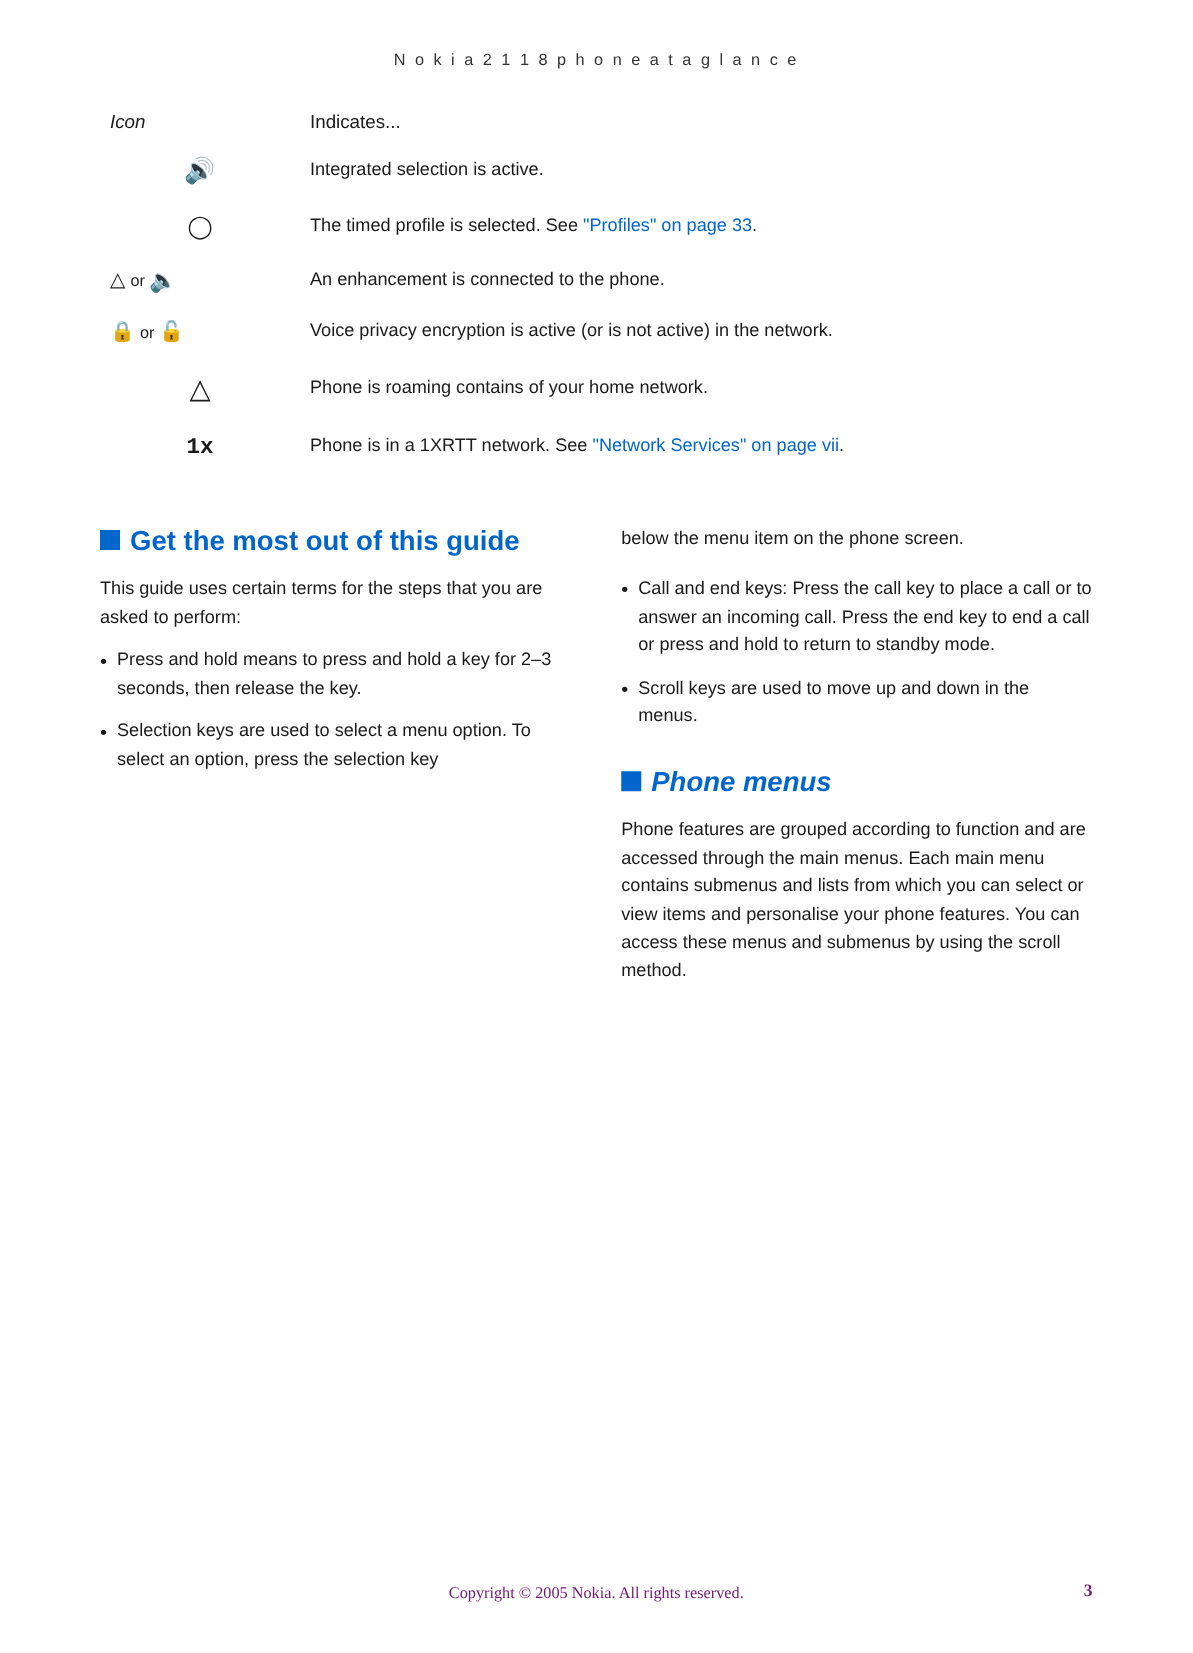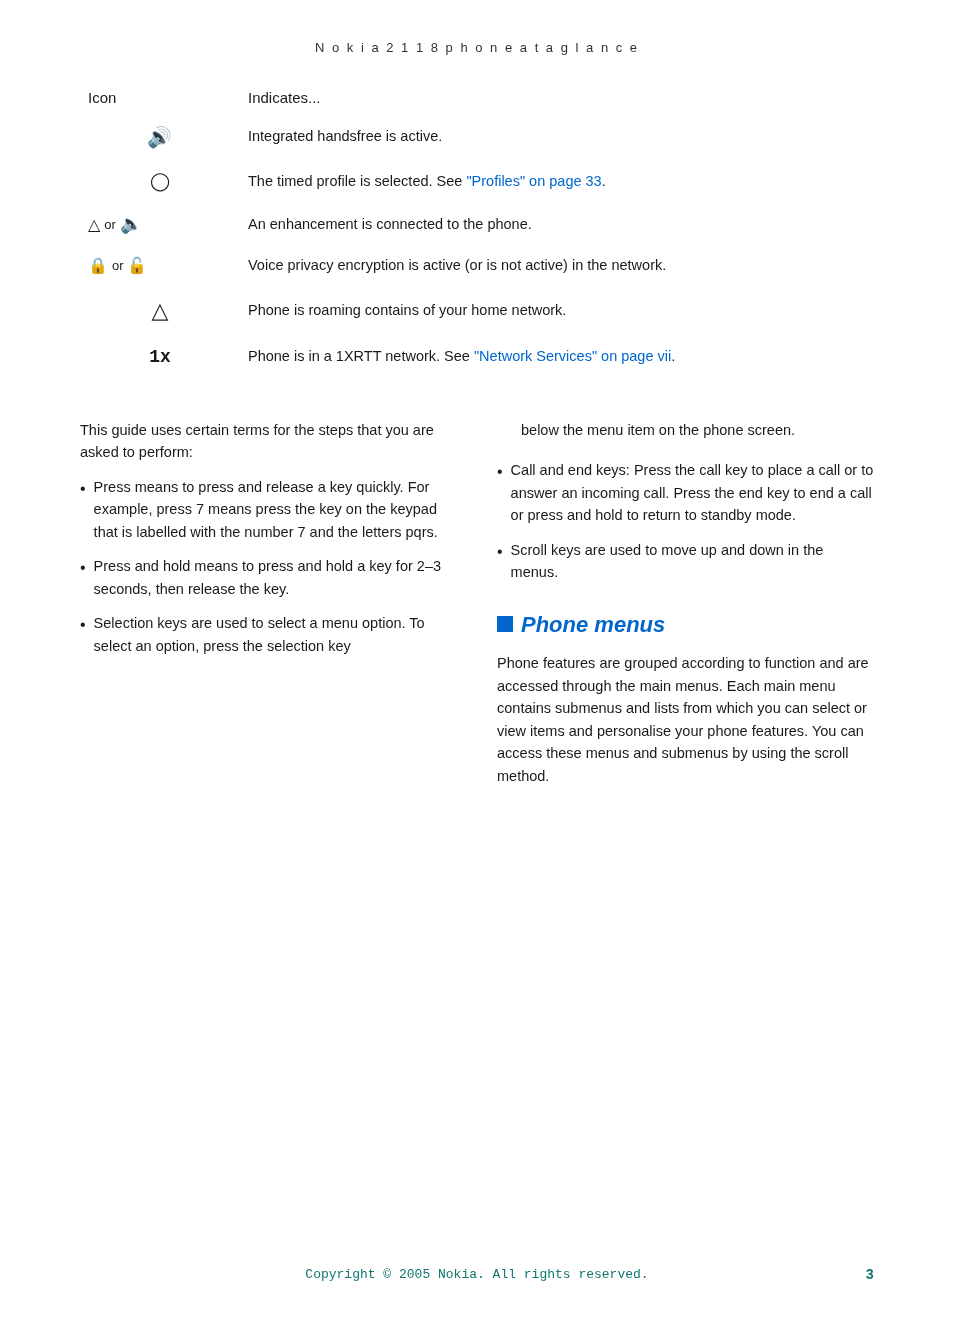--- a/index.html
+++ b/index.html
@@ -44,20 +44,21 @@
     .icon-table th {
       font-size: 15px;
       font-weight: normal;
       text-align: left;
       padding: 4px 8px 8px 8px;
       font-family: Arial, sans-serif;
     }
 
     .icon-table th:first-child {
       width: 160px;
+      font-style: italic;
     }
 
     .icon-table td {
       padding: 8px 8px;
       vertical-align: middle;
       font-family: Arial, sans-serif;
       font-size: 14.5px;
       line-height: 1.5;
     }
 
@@ -143,23 +144,23 @@
 
     
     .footer {
       position: absolute;
       bottom: 40px;
       left: 80px;
       right: 80px;
       display: flex;
       justify-content: center;
       align-items: center;
-      font-family: Liberation Mono, monospace;
+      font-family: Liberation Serif, serif;
       font-size: 13px;
-      color: #0f766e;
+      color: #701a75;
     }
 
     .footer-page {
       position: absolute;
       right: 0;
       font-weight: bold;
       font-size: 14px;
     }
 
     .icon-bell-speaker {
@@ -198,21 +199,21 @@
         <th>Indicates...</th>
       </tr>
     </thead>
     <tbody>
 
       <tr>
         <td>
           <span style="font-size:20px; font-weight:bold;">🔊</span>
         </td>
         <td>
-          <span>Integrated handsfree is active.</span>
+          <span>Integrated selection is active.</span>
         </td>
       </tr>
 
       <tr>
         <td>
           <span style="font-size:18px;">◯</span>
         </td>
         <td>
           <span>The timed profile is selected. See </span><span class="link-text">"Profiles" on page 33</span><span>.</span>
         </td>
@@ -255,39 +256,40 @@
           <span>Phone is in a 1XRTT network. See </span><span class="link-text">"Network Services" on page vii</span><span>.</span>
         </td>
       </tr>
     </tbody>
   </table>
 
   <div class="two-col">
 
     <div class="col-left">
 
+      <div class="section-heading">
+        <div class="blue-square"></div>
+        <div class="section-title">Get the most out of this guide</div>
+      </div>
 
       <p class="body-text">This guide uses certain terms for the steps that you are asked to perform:</p>
 
       <ul class="bullet-list">
-        <li>
-          <span>Press means to press and release a key quickly. For example, press 7 means press the key on the keypad that is labelled with the number 7 and the letters pqrs.</span>
-        </li>
         <li>
           <span>Press and hold means to press and hold a key for 2–3 seconds, then release the key.</span>
         </li>
         <li>
           <span>Selection keys are used to select a menu option. To select an option, press the selection key</span>
         </li>
       </ul>
     </div>
 
     <div class="col-right">
 
-      <p class="body-text" style="margin-top: 0; margin-bottom: 18px; margin-left: 24px;">below the menu item on the phone screen.</p>
+      <p class="body-text" style="margin-top: 0; margin-bottom: 18px;">below the menu item on the phone screen.</p>
 
       <ul class="bullet-list">
         <li>
           <span>Call and end keys: Press the call key to place a call or to answer an incoming call. Press the end key to end a call or press and hold to return to standby mode.</span>
         </li>
         <li>
           <span>Scroll keys are used to move up and down in the menus.</span>
         </li>
       </ul>
 

